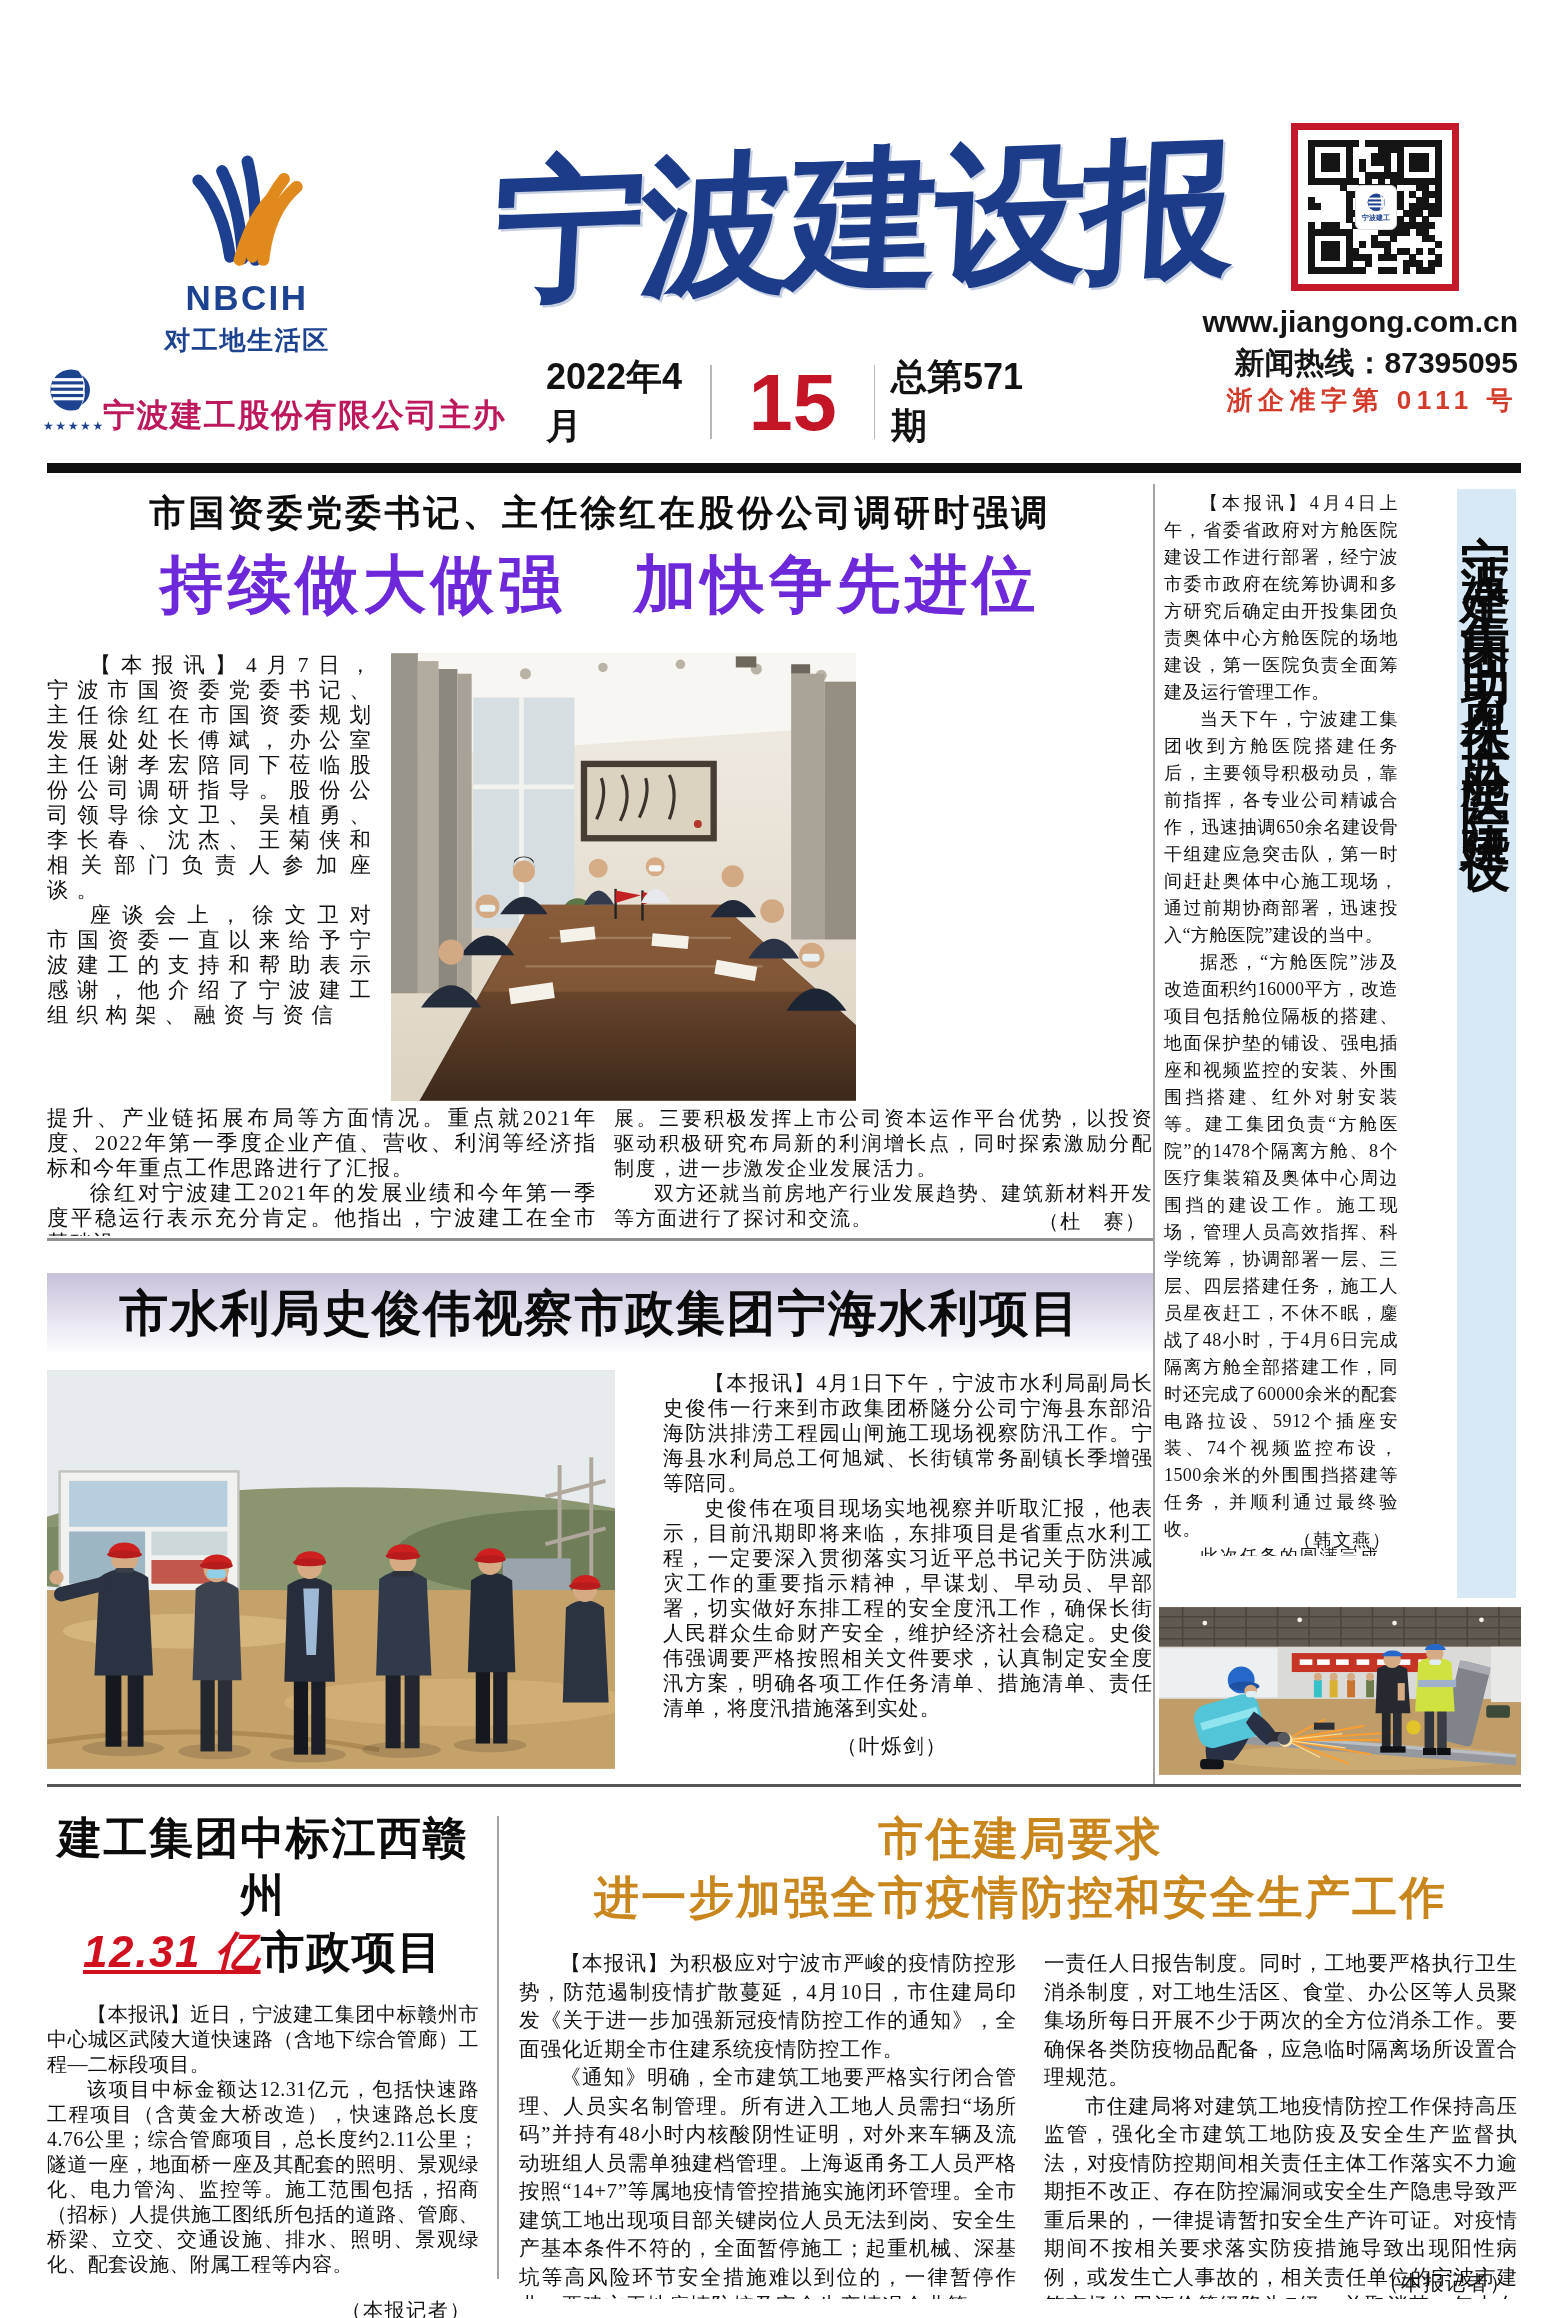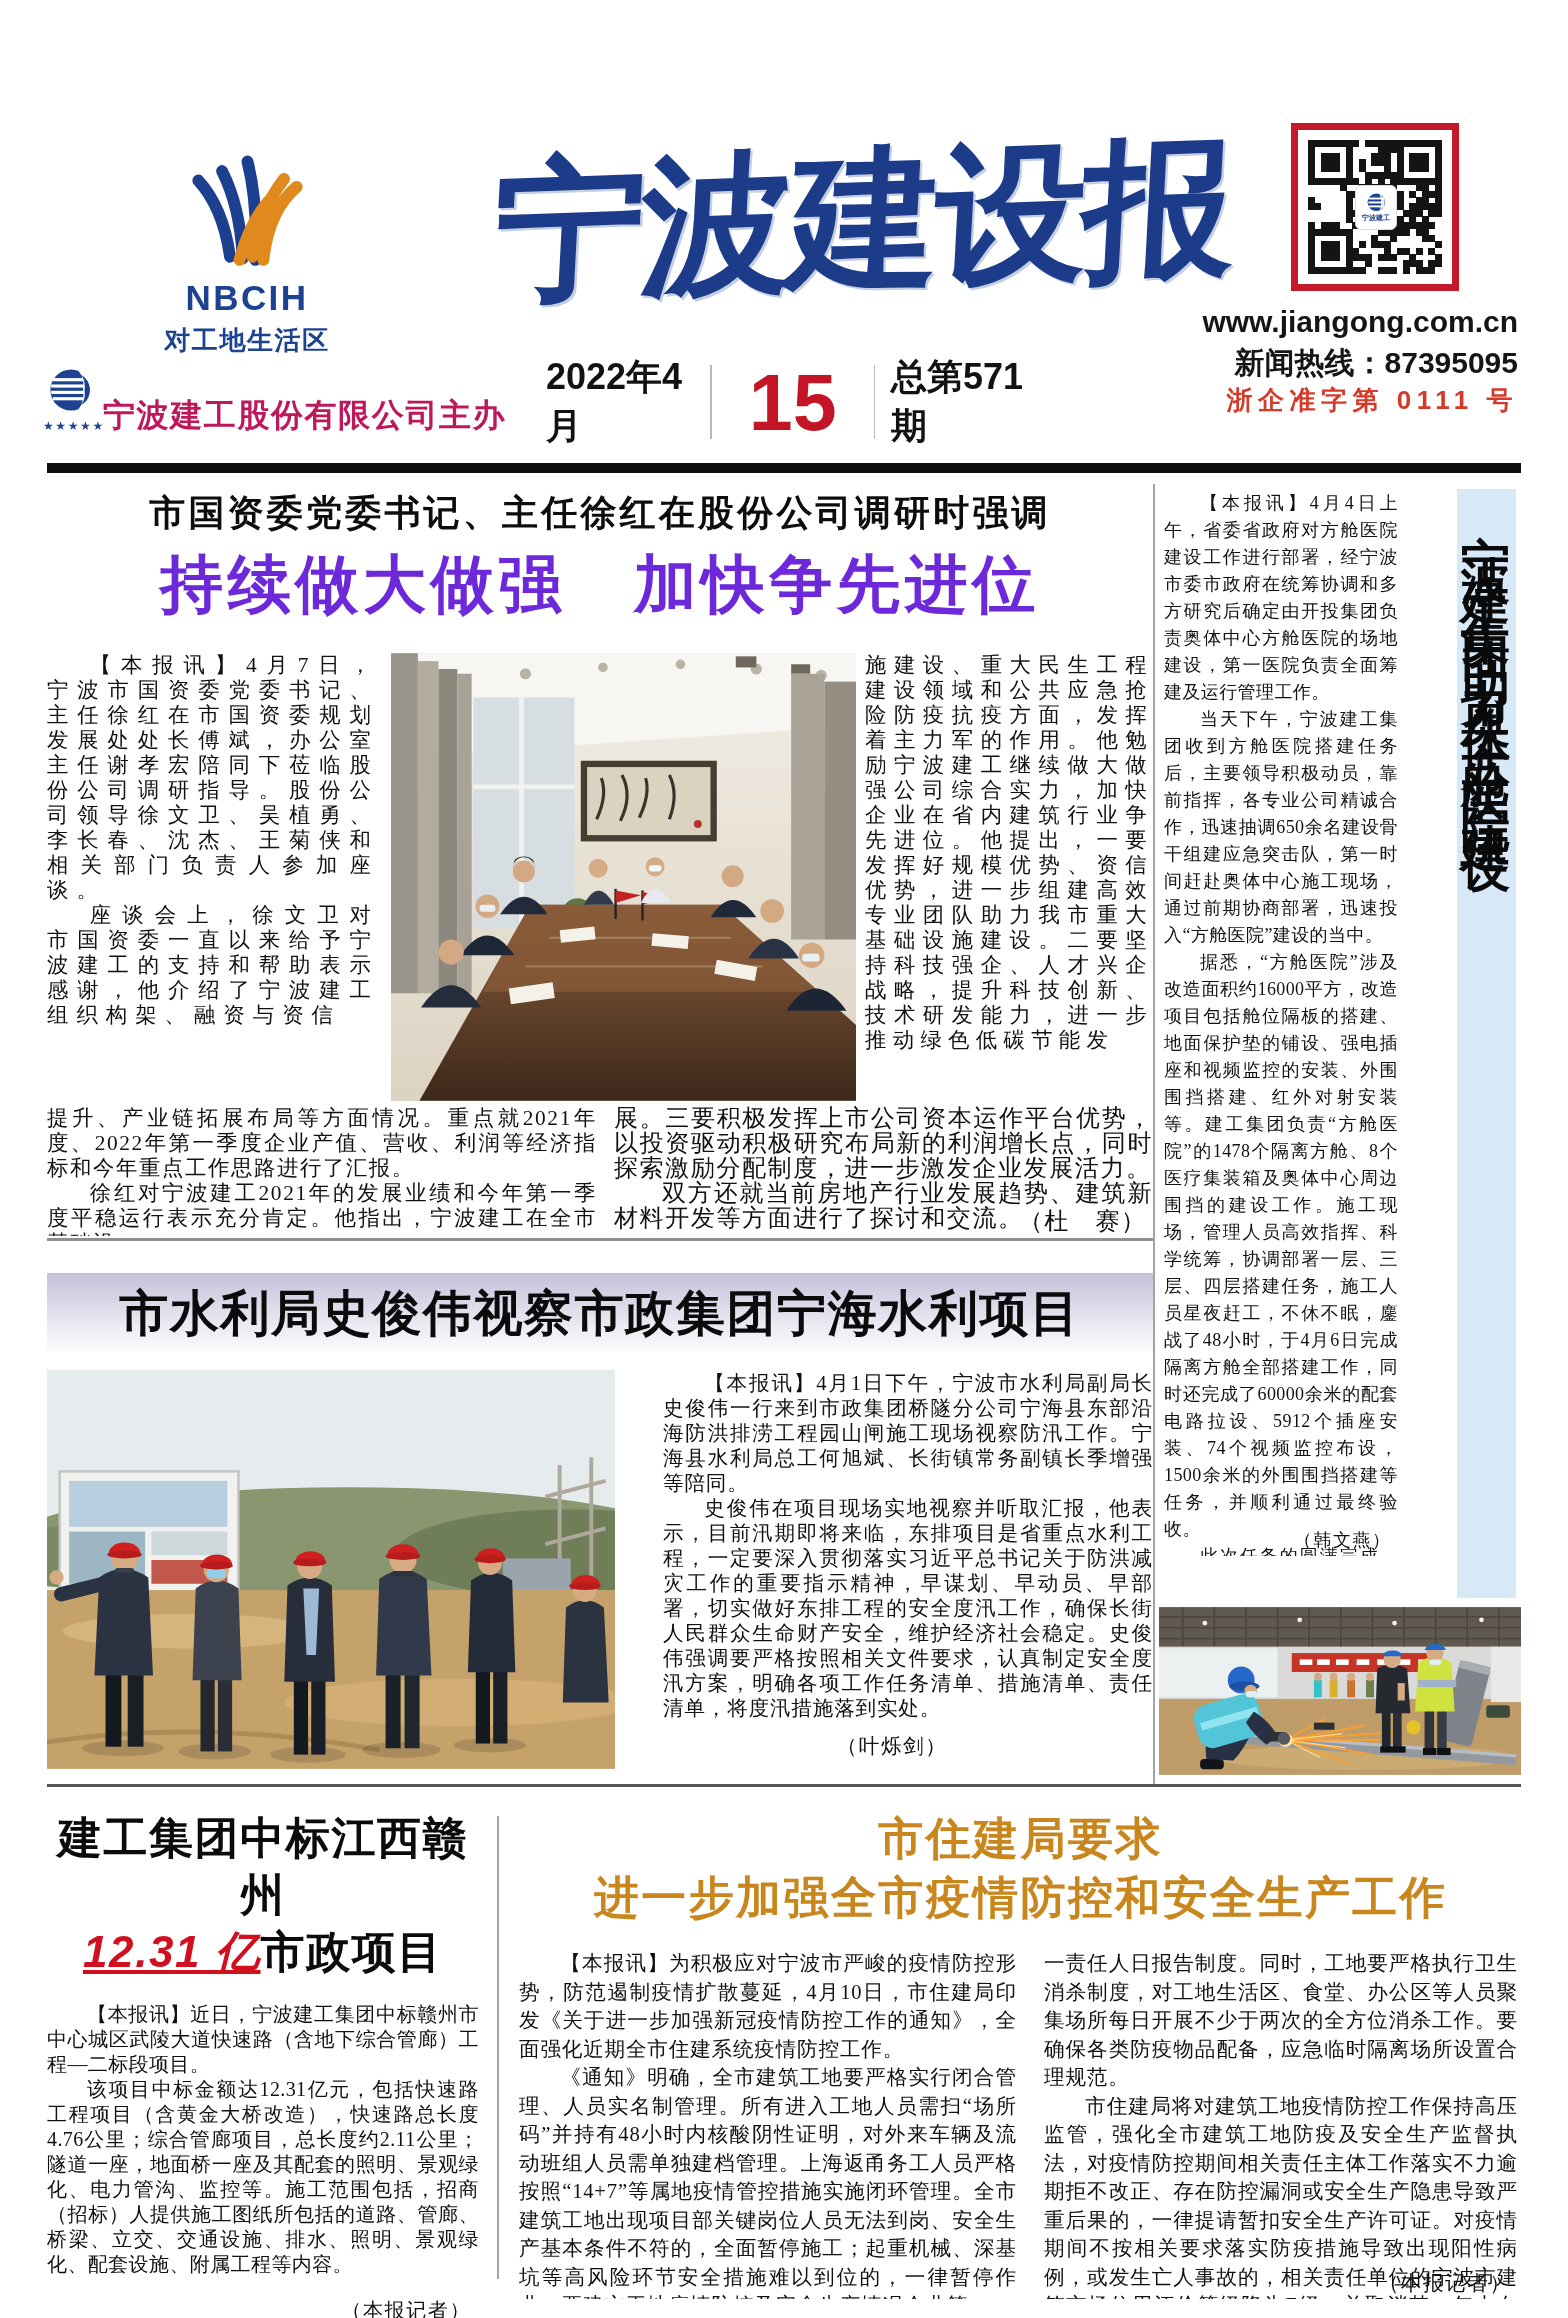--- a/index.html
+++ b/index.html
@@ -44,21 +44,21 @@
   .vrule-bot{left:497px;top:1816px;width:1.6px;height:463px;background:#a3a3a3;}
 
   
   .kicker{left:47px;top:489px;width:1106px;text-align:center;font-family:"Liberation Sans",sans-serif;
       font-weight:700;font-size:36px;letter-spacing:3.2px;color:#0d0d0d;}
   .head-red{left:47px;top:542px;width:1106px;text-align:center;font-family:"Liberation Sans",sans-serif;
       font-weight:900;font-size:63px;letter-spacing:4.7px;color:#6d28d9;}
   .colA{left:47px;top:653px;width:332px;height:449px;overflow:hidden;font-size:21.4px;line-height:25px;letter-spacing:8px;}
   .colB{left:865px;top:653px;width:288px;height:449px;overflow:hidden;font-size:21.4px;line-height:25px;letter-spacing:6.3px;}
   .wideA{left:47px;top:1106px;width:550px;height:130px;overflow:hidden;font-size:21.4px;line-height:25px;letter-spacing:1.6px;}
-  .wideB{left:614px;top:1106px;width:539px;height:130px;overflow:hidden;font-size:24px;line-height:25px;letter-spacing:1.6px;}
+  .wideB{left:614px;top:1106px;width:539px;height:130px;overflow:hidden;font-size:20px;line-height:25px;letter-spacing:1.6px;}
   .byline-abs{position:absolute;right:6.3px;bottom:1.6px;letter-spacing:1.6px;}
 
   
   .band{left:47px;top:1273px;width:1106px;height:79px;background:linear-gradient(180deg,#c7c0da 0%,#eeecf4 70%,#fbfafc 100%);}
   .water-head{width:100%;text-align:center;font-family:"Liberation Sans",sans-serif;font-weight:900;font-size:49px;line-height:81px;letter-spacing:1.6px;color:#0b0b0b;}
   .water-col{left:663px;top:1371px;width:490px;height:399px;overflow:hidden;font-size:20.6px;line-height:25px;letter-spacing:0.8px;position:absolute;}
   .water-byline{text-align:center;padding-right:32px;margin-top:12.7px;letter-spacing:1.6px;}
 
   
   .right-col{left:1164px;top:490px;width:234px;height:1066px;overflow:hidden;font-size:18px;line-height:27px;letter-spacing:0.4px;position:absolute;}
@@ -503,23 +503,20 @@
           <path d="M404 334 q28 -44 58 0 z" fill="#20293a"></path>
         <circle cx="482" cy="326" r="15" fill="#d3a983"></circle>
           <path d="M452 386 q32 -50 64 0 z" fill="#2a3345"></path>
         <circle cx="532" cy="382" r="16" fill="#d3a983"></circle>
           <rect x="520" y="380" width="22" height="10" rx="4" fill="#e8f0f2"></rect>
         <path d="M500 452 q36 -56 76 0 z" fill="#1c2534"></path>
       </g>
     </svg>
   </div>
 
-  <div class="abs colB jus">
-    <p>施建设、重大民生工程建设领域和公共应急抢险防疫抗疫方面，发挥着主力军的作用。他勉励宁波建工继续做大做强公司综合实力，加快企业在省内建筑行业争先进位。他提出，一要发挥好规模优势、资信优势，进一步组建高效专业团队助力我市重大基础设施建设。二要坚持科技强企、人才兴企战略，提升科技创新、技术研发能力，进一步推动绿色低碳节能发</p>
-  </div>
 
   <div class="abs wideA jus">
     <p>提升、产业链拓展布局等方面情况。重点就2021年度、2022年第一季度企业产值、营收、利润等经济指标和今年重点工作思路进行了汇报。</p>
     <p class="indent">徐红对宁波建工2021年的发展业绩和今年第一季度平稳运行表示充分肯定。他指出，宁波建工在全市基础设</p>
   </div>
   <div class="abs wideB jus">
     <p>展。三要积极发挥上市公司资本运作平台优势，以投资驱动积极研究布局新的利润增长点，同时探索激励分配制度，进一步激发企业发展活力。</p>
     <p class="indent">双方还就当前房地产行业发展趋势、建筑新材料开发等方面进行了探讨和交流。</p>
     <span class="byline-abs">（杜　赛）</span>
   </div>

